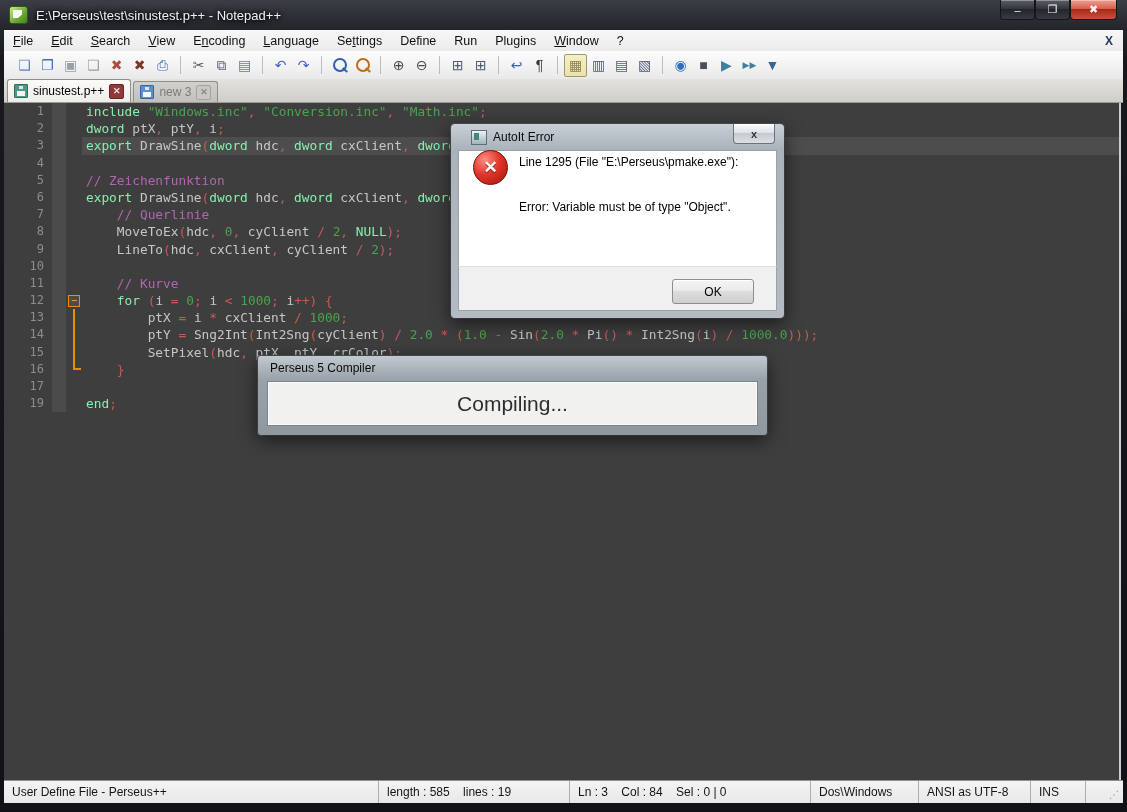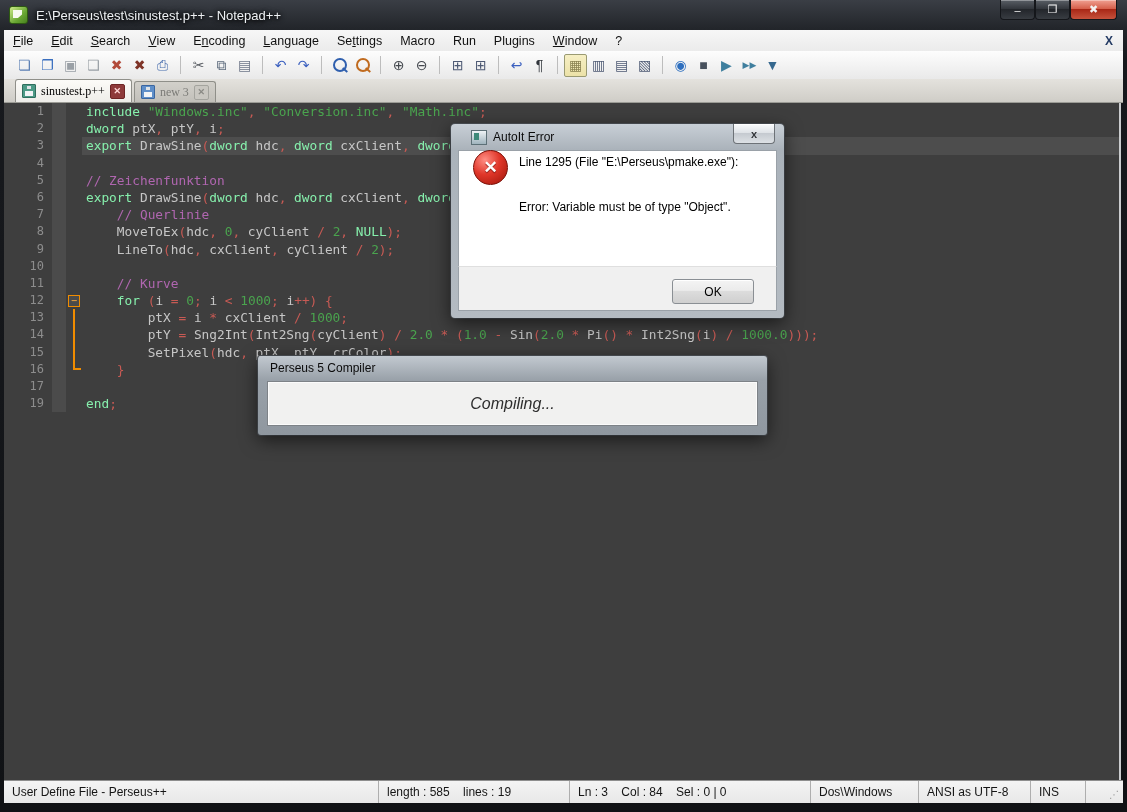--- a/index.html
+++ b/index.html
@@ -31,21 +31,21 @@
   .tb-sep{width:1px;height:18px;background:#bdbdbd;margin:0 3px;}
   .tb-btn{width:21px;height:21px;display:flex;align-items:center;justify-content:center;
     font-size:14px;border:1px solid transparent;border-radius:2px;}
   .tb-btn.pressed{background:linear-gradient(#f6efc4,#ece2a8);border:1px solid #9a9a72;}
   .mag{width:10px;height:10px;border:2px solid #2f5fae;border-radius:50%;position:relative;display:inline-block;}
   .mag::after{content:"";position:absolute;width:6px;height:2px;background:#2f5fae;transform:rotate(40deg);
     left:7px;top:9px;}
   .mag.orange{border-color:#c06a1e;}.mag.orange::after{background:#c06a1e;}
   
   .tabbar{position:absolute;left:4px;right:4px;top:79px;height:23px;background:linear-gradient(#e4e2dd,#cfcdc7);
-    display:flex;align-items:flex-end;padding-left:11px;border-bottom:1px solid #9b9b95;font-family:Liberation Serif, serif;}
+    display:flex;align-items:flex-end;padding-left:3px;border-bottom:1px solid #9b9b95;}
   .tab{height:20px;display:flex;align-items:center;gap:5px;padding:0 6px;font-size:12px;
     border:1px solid #8f8f89;border-bottom:none;border-radius:3px 3px 0 0;margin-right:2px;}
   .tab.active{background:linear-gradient(#fcfbf8,#eeede9);color:#000;position:relative;z-index:2;height:22px;}
   .tab.inactive{background:linear-gradient(#d2d0ca,#c2c0ba);color:#7b7b77;}
   .floppy{width:12px;height:12px;border-radius:1px;position:relative;display:inline-block;}
   .floppy::before{content:"";position:absolute;left:2px;bottom:1px;width:8px;height:5px;background:#f2f4f6;}
   .floppy::after{content:"";position:absolute;left:4px;top:1px;width:4px;height:3px;background:#dfe4e8;}
   .floppy.saved{background:#4d9a86;border:1px solid #2f6e5e;}
   .floppy.new{background:#5f8fc9;border:1px solid #3a66a0;}
   .tab-x{width:13px;height:13px;display:flex;align-items:center;justify-content:center;
@@ -103,21 +103,21 @@
   .err-line1{position:absolute;left:68px;top:31px;font-size:12px;color:#000;}
   .err-line2{position:absolute;left:68px;top:76px;font-size:12px;color:#000;}
   .ok-btn{position:absolute;right:22px;top:12px;width:80px;height:23px;border:1px solid #8a8f94;border-radius:3px;
     background:linear-gradient(#f4f4f4,#ebebeb 45%,#dcdcdc 50%,#cfcfcf);font-size:12px;color:#000;
     display:flex;align-items:center;justify-content:center;box-shadow:inset 0 1px 0 #fff;}
   .compiler{position:absolute;left:258px;top:356px;width:509px;height:79px;border-radius:3px;
     background:linear-gradient(#c2c9d0,#99a1a9 24px,#8f979f);}
   .compiler .dtitle{position:absolute;left:12px;top:5px;font-size:12px;color:#0b0b0b;}
   .compiler .panel{position:absolute;left:9px;right:9px;top:25px;bottom:9px;background:#f1f1f0;
     border:1px solid #7d8287;box-shadow:inset 0 0 0 1px #fbfbfb;
-    display:flex;align-items:center;justify-content:center;font-size:16px;color:#2e2e2e;font-style:italic;}
+    display:flex;align-items:center;justify-content:center;font-size:21px;color:#2e2e2e;}
 </style>
 </head>
 <body>
 
 <div class="win">
 
   <div class="titlebar">
     <span class="app-icon"></span>
     <span class="title-text">E:\Perseus\test\sinustest.p++ - Notepad++</span>
     <div class="caption">
@@ -129,21 +129,21 @@
 
   <div class="menubar">
     <span id="menu-items" style="display:flex">
         <span class="menu-item"><u>F</u>ile</span>
         <span class="menu-item"><u>E</u>dit</span>
         <span class="menu-item"><u>S</u>earch</span>
         <span class="menu-item"><u>V</u>iew</span>
         <span class="menu-item">E<u>n</u>coding</span>
         <span class="menu-item"><u>L</u>anguage</span>
         <span class="menu-item">Se<u>t</u>tings</span>
-        <span class="menu-item">Macro</span>
+        <span class="menu-item">Define</span>
         <span class="menu-item">Run</span>
         <span class="menu-item">Plugins</span>
         <span class="menu-item"><u>W</u>indow</span>
         <span class="menu-item">?</span>
       </span>
     <span class="menu-close-x">X</span>
   </div>
 
   <div class="toolbar" id="toolbar">
       <div class="tb-group">

